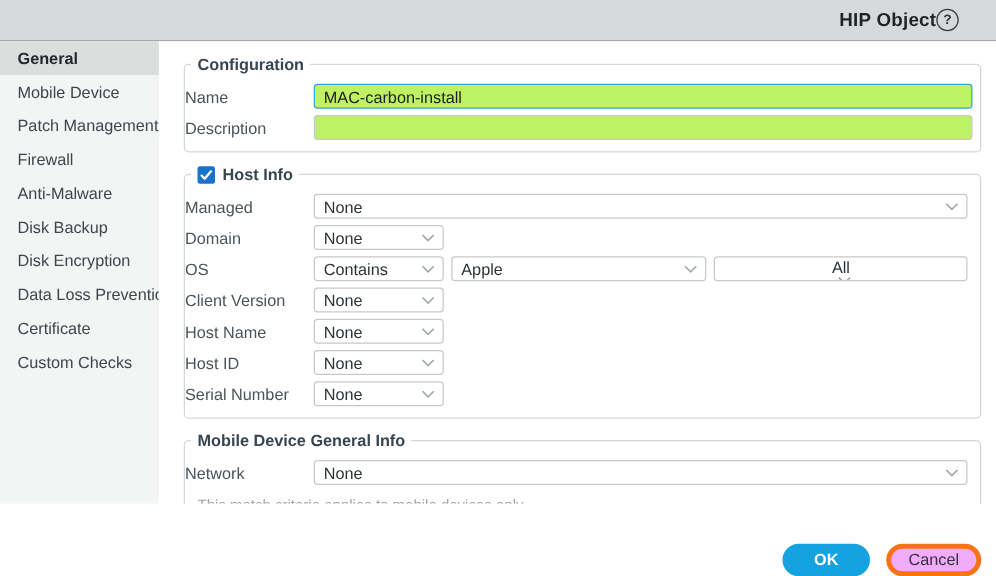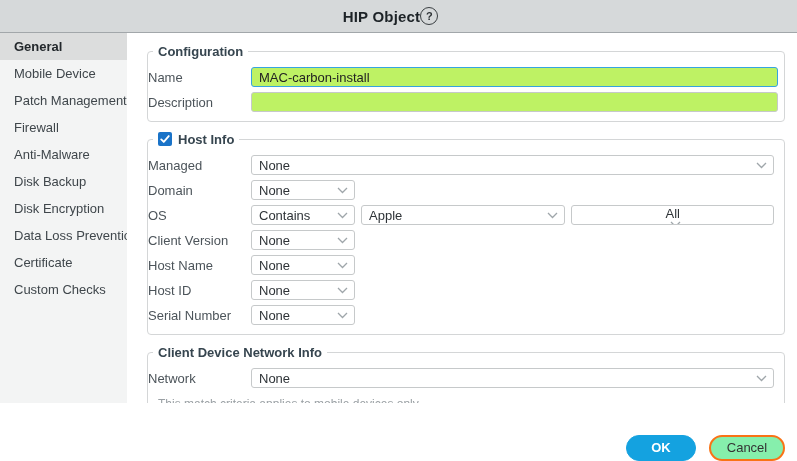--- a/index.html
+++ b/index.html
@@ -10,21 +10,21 @@
     color:#333;
     background:#fff;
   }
   .dialog { width:797px; height:461px; display:flex; flex-direction:column; overflow:hidden; background:#fff; }
 
   
   .titlebar {
     height:33px; flex:0 0 33px;
     background:#d6d9da;
     border-bottom:1px solid #a2a7aa;
-    display:flex; align-items:center; justify-content:center;
+    display:flex; align-items:center; justify-content:flex-end;
     padding:0 30px 0 14px;
   }
   .titlebar .title { font-size:15px; font-weight:bold; color:#1d2327; letter-spacing:.2px; }
   .help-circle {
     width:18px; height:18px; border-radius:50%;
     border:1.5px solid #3a3f42; color:#2d3235;
     font-size:11px; font-weight:bold;
     display:flex; align-items:center; justify-content:center;
     cursor:pointer; background:transparent;
   }
@@ -43,21 +43,21 @@
   .content { flex:1; padding:11px 12px 0 20px; overflow:hidden; }
 
   fieldset {
     border:1px solid #d4d6d7; border-radius:4px;
     margin-bottom:10px; padding:8px 0 9px 0;
   }
   legend {
     font-weight:bold; color:#36454f; font-size:13px;
     margin-left:5px; padding:0 5px;
   }
-  legend .legend-row { display:flex; align-items:flex-start; gap:6px; }
+  legend .legend-row { display:flex; align-items:flex-end; gap:6px; }
 
   .frow { display:flex; align-items:center; margin-bottom:5px; }
   .frow:last-child { margin-bottom:0; }
   .flabel {
     width:103px; flex:0 0 103px; 
     color:#4c545a; font-size:13px; padding-right:8px;
     white-space:nowrap;
   }
 
   .tinput {
@@ -96,21 +96,21 @@
   .btn {
     height:26px; border-radius:13px; font-size:13px;
     font-family:"Liberation Sans", sans-serif;
     display:flex; align-items:center; justify-content:center; cursor:pointer;margin-top:31px;
   }
   .btn-ok {
     width:70px; background:#14a2e0; color:#fff; font-weight:bold;
     border:1px solid #14a2e0;
   }
   .btn-cancel {
-    width:76px; background:#86efac; color:#333; border:2px solid #f97316;
+    width:76px; background:#f0abfc; color:#333; border:4px solid #f97316;
   }
 </style>
 </head>
 <body>
 
 <div class="dialog">
 
   <div class="titlebar">
     <span class="title">HIP Object</span>
     <span class="help-circle">?</span>
@@ -252,21 +252,21 @@
             <span class="chev">
               <svg width="11" height="7" viewBox="0 0 11 7">
                   <polyline points="1,1 5.5,5.5 10,1" fill="none" stroke="#9fa6aa" stroke-width="1.3"></polyline>
                 </svg>
             </span>
           </div>
         </div>
       </fieldset>
 
       <fieldset>
-        <legend>Client Device Network Info</legend>
+        <legend>Mobile Device General Info</legend>
         <div class="frow">
           <span class="flabel">Network</span>
           <div class="dropdown dd-grow">
             <span>None</span>
             <span class="chev">
               <svg width="11" height="7" viewBox="0 0 11 7">
                   <polyline points="1,1 5.5,5.5 10,1" fill="none" stroke="#9fa6aa" stroke-width="1.3"></polyline>
                 </svg>
             </span>
           </div>

